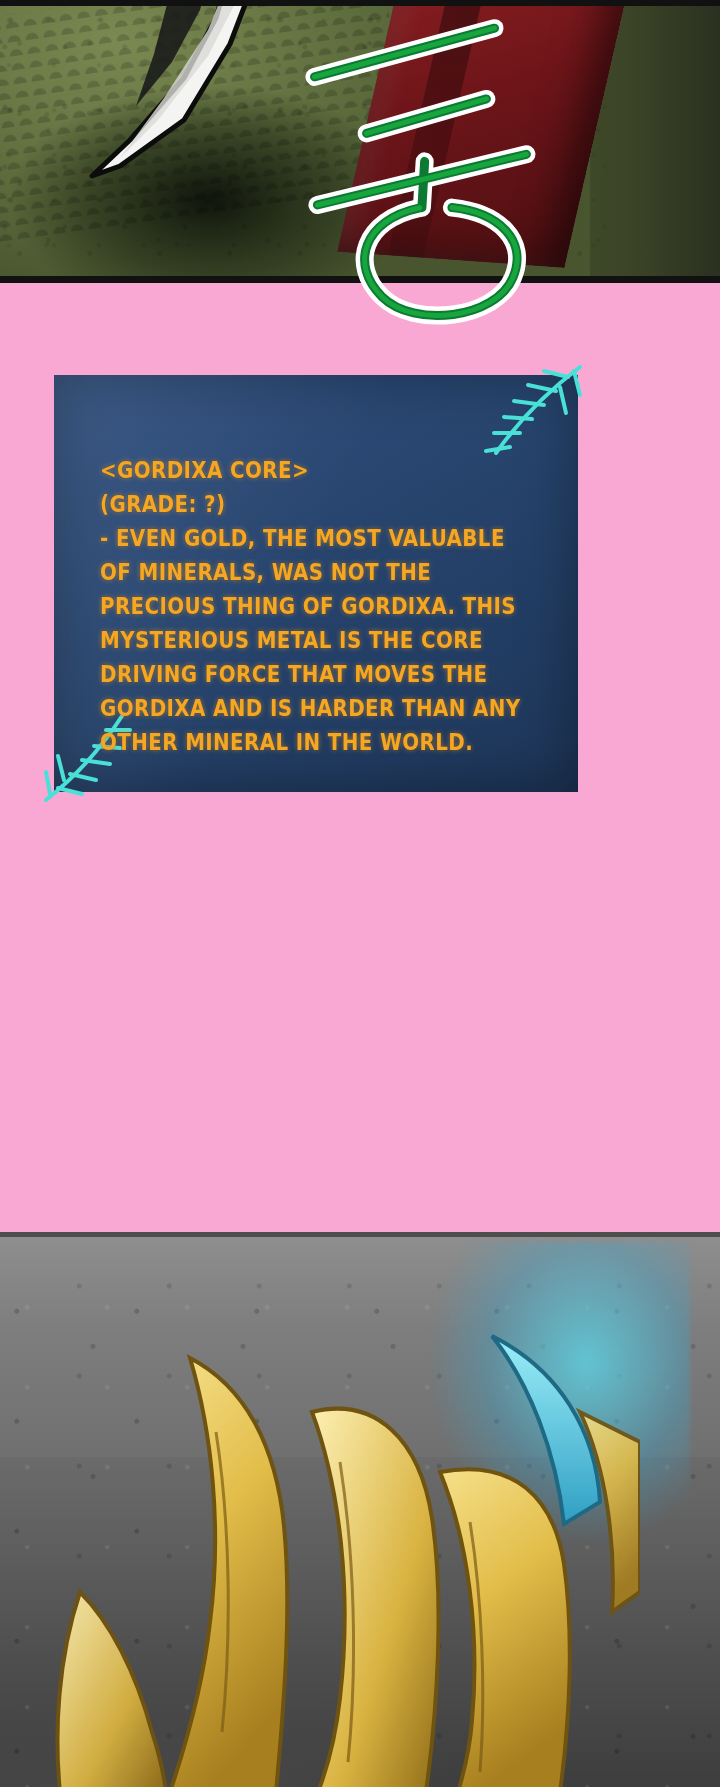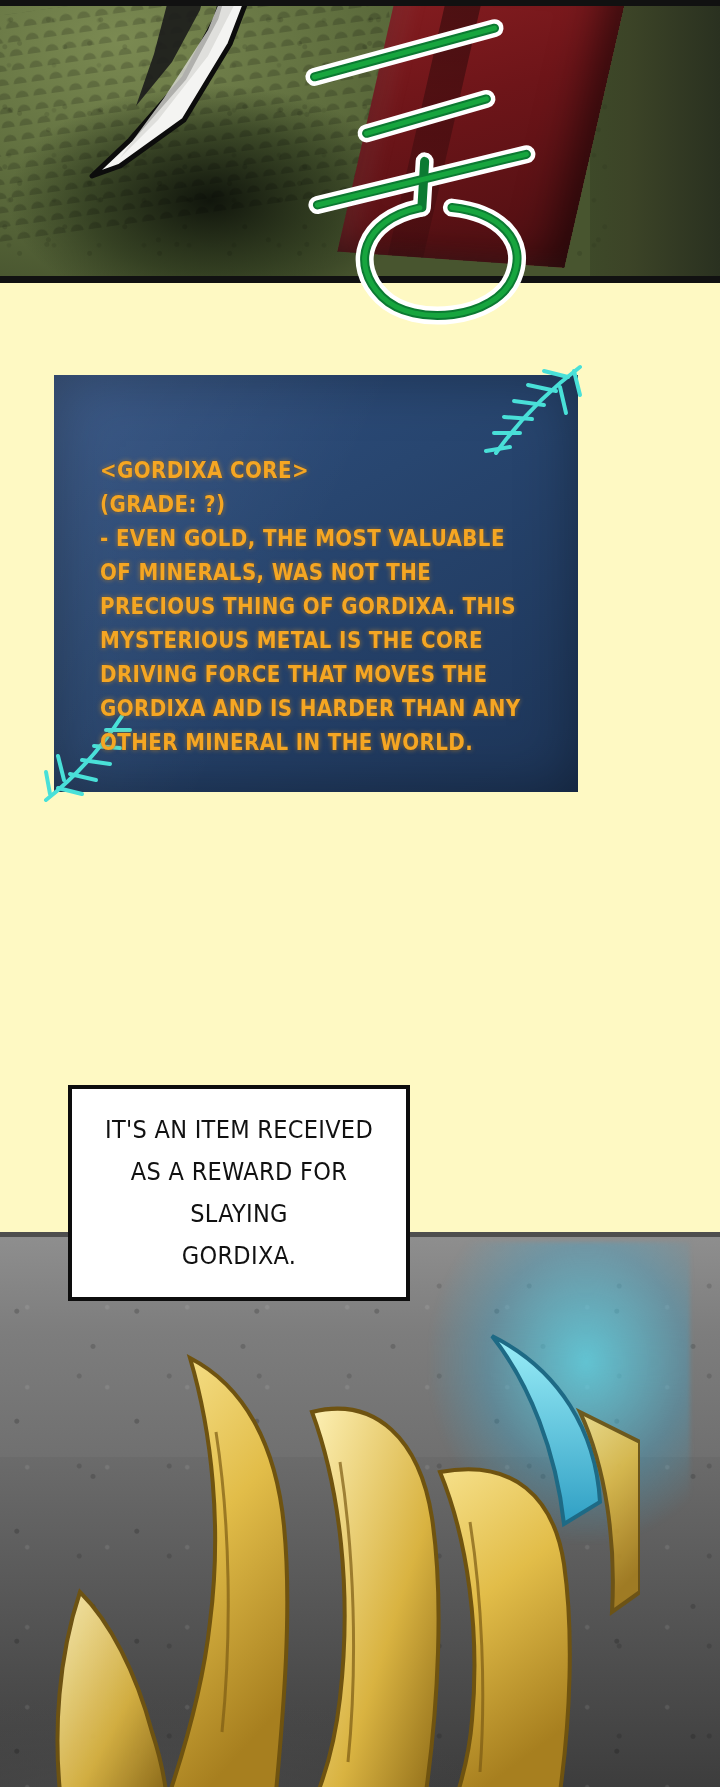--- a/index.html
+++ b/index.html
@@ -11,21 +11,21 @@
     width: 720px;
     height: 1787px;
     position: relative;
     overflow: hidden;
     font-family: "Liberation Sans", sans-serif;
   }
 
   .page {
     position: absolute;
     inset: 0;
-    background: #fef9c3;
+    background: #f9a8d4;
     border-radius: 27px;
   }
 
   
   .panel-top {
     position: absolute;
     left: 0;
     top: 0;
     width: 720px;
     height: 283px;
@@ -312,25 +312,20 @@
       </g>
     </svg>
 
     <div class="info-text">
       <div class="line">&lt;GORDIXA CORE&gt;</div>
       <div class="line">(GRADE: ?)</div>
       <div class="line body">- EVEN GOLD, THE MOST VALUABLE OF MINERALS, WAS NOT THE PRECIOUS THING OF GORDIXA. THIS MYSTERIOUS METAL IS THE CORE DRIVING FORCE THAT MOVES THE GORDIXA AND IS HARDER THAN ANY OTHER MINERAL IN THE WORLD.</div>
     </div>
   </div>
 
-  <div class="narration">
-    <div class="narration-text">IT'S AN ITEM RECEIVED
-AS A REWARD FOR SLAYING
-GORDIXA.</div>
-  </div>
 
   <div class="panel-bottom">
     <div class="edge-top"></div>
     <div class="ground"></div>
     <div class="rock-speck"></div>
     <div class="cyan-glow"></div>
 
     <svg class="gold-mass" viewBox="0 0 600 500" xmlns="http://www.w3.org/2000/svg">
       <defs>
         <linearGradient id="gold" x1="0" y1="0" x2="0.3" y2="1">

